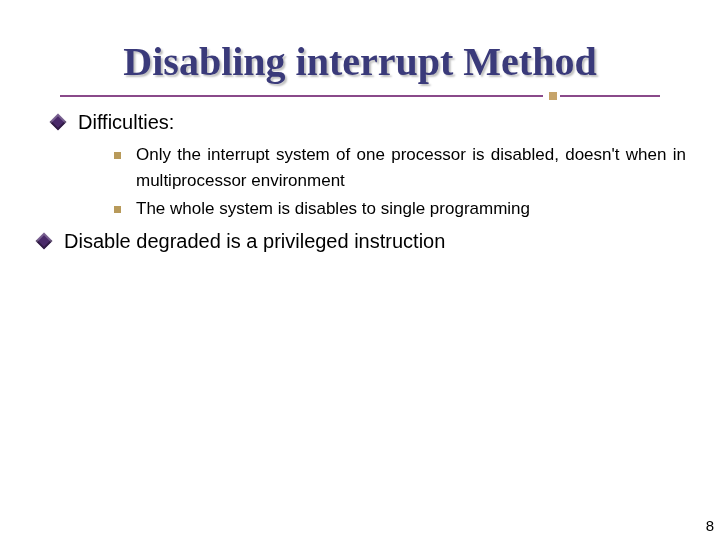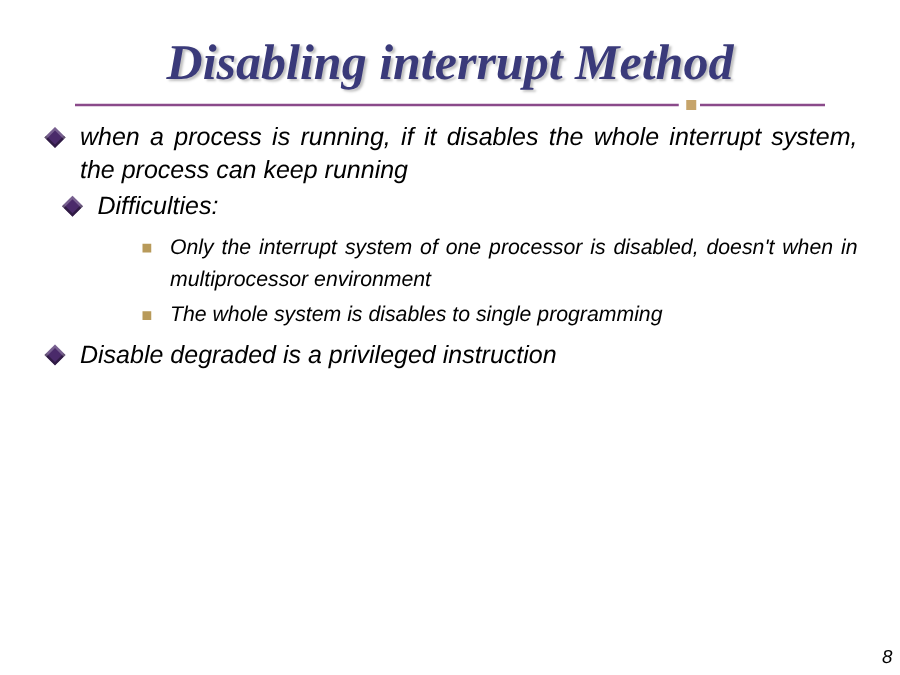--- a/index.html
+++ b/index.html
@@ -10,22 +10,21 @@
     background: #ffffff;
     font-family: Verdana, Geneva, sans-serif;
     overflow: hidden;
     position: relative;
   }
   .slide {
     width: 720px;
     height: 540px;
     position: relative;
     box-sizing: border-box;
-    padding: 0 30px;
-    font-style: italic;
+    padding: 12px 30px;
   }
   .title-wrap {
     padding-top: 28px;
     text-align: center;
   }
   .title {
     font-family: Georgia, 'Times New Roman', serif;
     font-size: 40px;
     color: #3a3a7a;
     text-shadow: 2px 2px 2px rgba(0,0,0,0.25);
@@ -127,23 +126,20 @@
   </div>
   <div class="title-underline">
     <div class="line-long"></div>
     <div class="box"></div>
     <div class="line-short"></div>
   </div>
 
   <div class="content">
     <ul class="level1">
 
-      <li>
-        <div class="justify">when a process is running, if it disables the whole interrupt system, the process can keep running</div>
-      </li>
 
 
       <li class="indent-li">
         <div>Difficulties:</div>
         <ul class="level2">
           <li>
               <div class="justify">Only the interrupt system of one processor is disabled, doesn't when in multiprocessor environment</div>
             </li>
           <li>
               <div class="justify">The whole system is disables to single programming</div>

